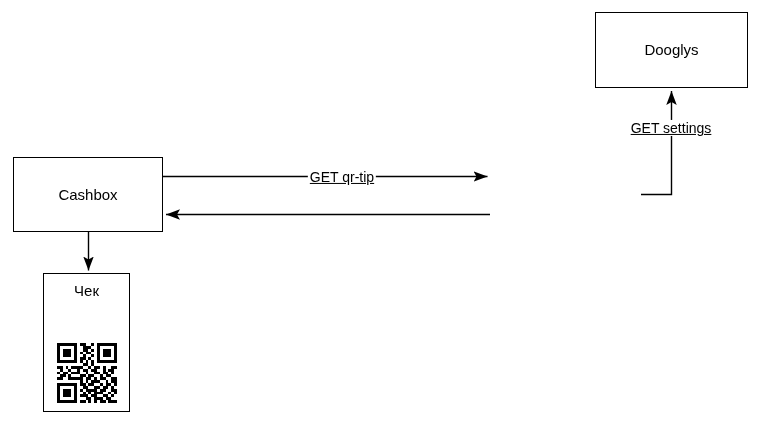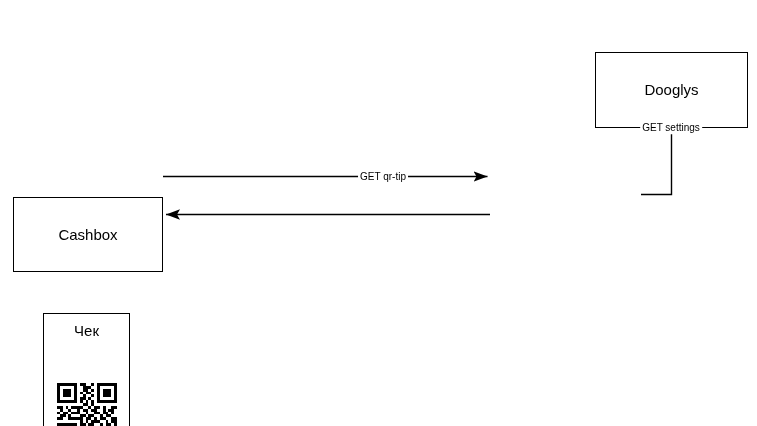--- a/index.html
+++ b/index.html
@@ -27,21 +27,20 @@
     position: absolute;
     box-sizing: border-box;
     background: #ffffff;
     border: 1.5px solid #000000;
     display: flex;
     align-items: center;
     justify-content: center;
     font-size: 15px;
     line-height: 1.2;
     text-align: right;
-    margin-top: 40px;
   }
   #node-cashbox   { left: 13px;  top: 157px; width: 150px; height: 75px; }
   #node-payment   { left: 490px; top: 157px; width: 152px; height: 75px; }
   #node-dooglys   { left: 595px; top: 12px;  width: 153px; height: 76px; }
   #node-receipt   {
     left: 43px; top: 273px; width: 87px; height: 139px;
     flex-direction: column;
     justify-content: flex-start;
     padding-top: 8px;
   }
@@ -50,26 +49,27 @@
     left: 12.5px;
     top: 68.5px;
     width: 60px;
     height: 60px;
     shape-rendering: crispEdges;
   }
   .edge-label {
     position: absolute;
     transform: translate(-50%, -50%);
     background: #ffffff;
-    font-size: 10px;
+    font-size: 14px;
     white-space: nowrap;
     padding: 0 2px;
     line-height: 1.15;
+    text-decoration: underline;
   }
-  #label-qr-tip   { left: 342px; top: 177px; margin-left: 41px; }
+  #label-qr-tip   { left: 342px; top: 177px; }
   #label-url      { left: 320px; top: 215px; }
   #label-settings { left: 671px; top: 128px; }
 </style>
 </head>
 <body>
 
 <div class="canvas">
 
   <svg class="edges-layer" viewBox="0 0 757 426" xmlns="http://www.w3.org/2000/svg">
     <defs>

